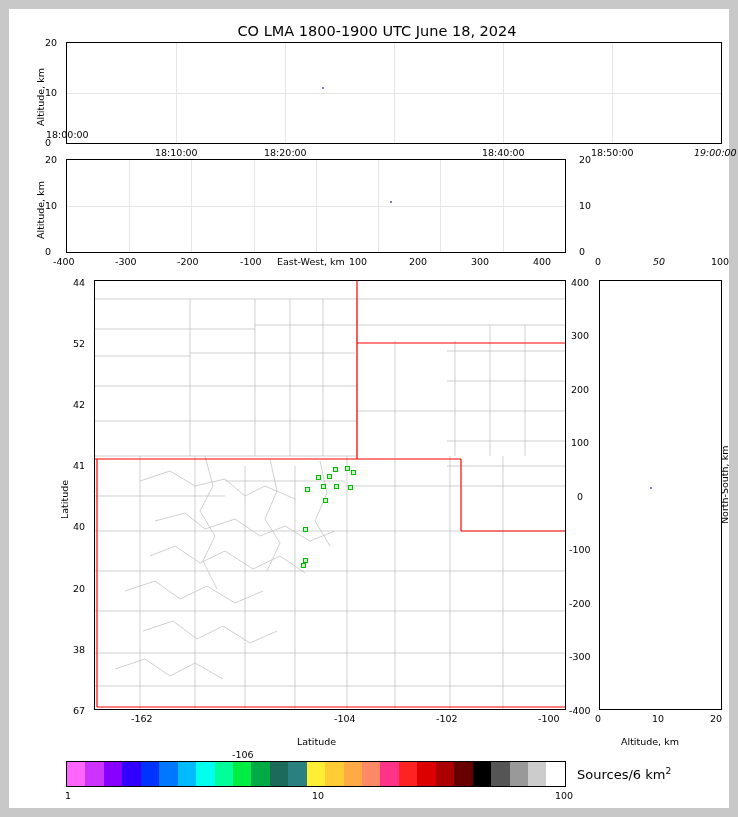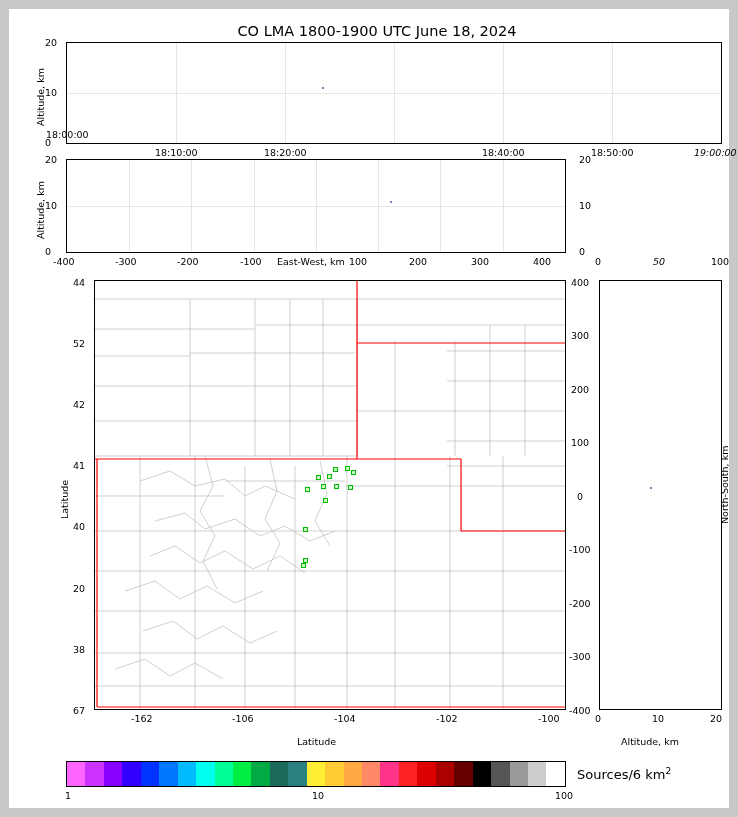--- a/index.html
+++ b/index.html
@@ -183,21 +183,21 @@
   <div class="ticklabel" style="left:64px;top:635px;">38</div>
   <div class="ticklabel" style="left:64px;top:574px;">20</div>
   <div class="ticklabel" style="left:64px;top:512px;">40</div>
   <div class="ticklabel" style="left:64px;top:451px;">41</div>
   <div class="ticklabel" style="left:64px;top:390px;">42</div>
   <div class="ticklabel" style="left:64px;top:329px;">52</div>
   <div class="ticklabel" style="left:64px;top:268px;">44</div>
   <div class="axlabel rot" style="left:50px;top:510px;">Latitude</div>
 
   <div class="ticklabel" style="left:122px;top:704px;">-162</div>
-  <div class="ticklabel" style="left:223px;top:704px;">-106</div>
+  <div class="ticklabel" style="left:223px;top:740px;">-106</div>
   <div class="ticklabel" style="left:325px;top:704px;">-104</div>
   <div class="ticklabel" style="left:427px;top:704px;">-102</div>
   <div class="ticklabel" style="left:529px;top:704px;">-100</div>
   <div class="axlabel" style="left:288px;top:727px;">Latitude</div>
 
   <div class="panel" style="left:590px;top:271px;width:123px;height:430px;">
     <div class="dot" style="left:50px;top:206px;"></div>
   </div>
   <div class="ticklabel" style="left:560px;top:696px;">-400</div>
   <div class="ticklabel" style="left:560px;top:642px;">-300</div>

